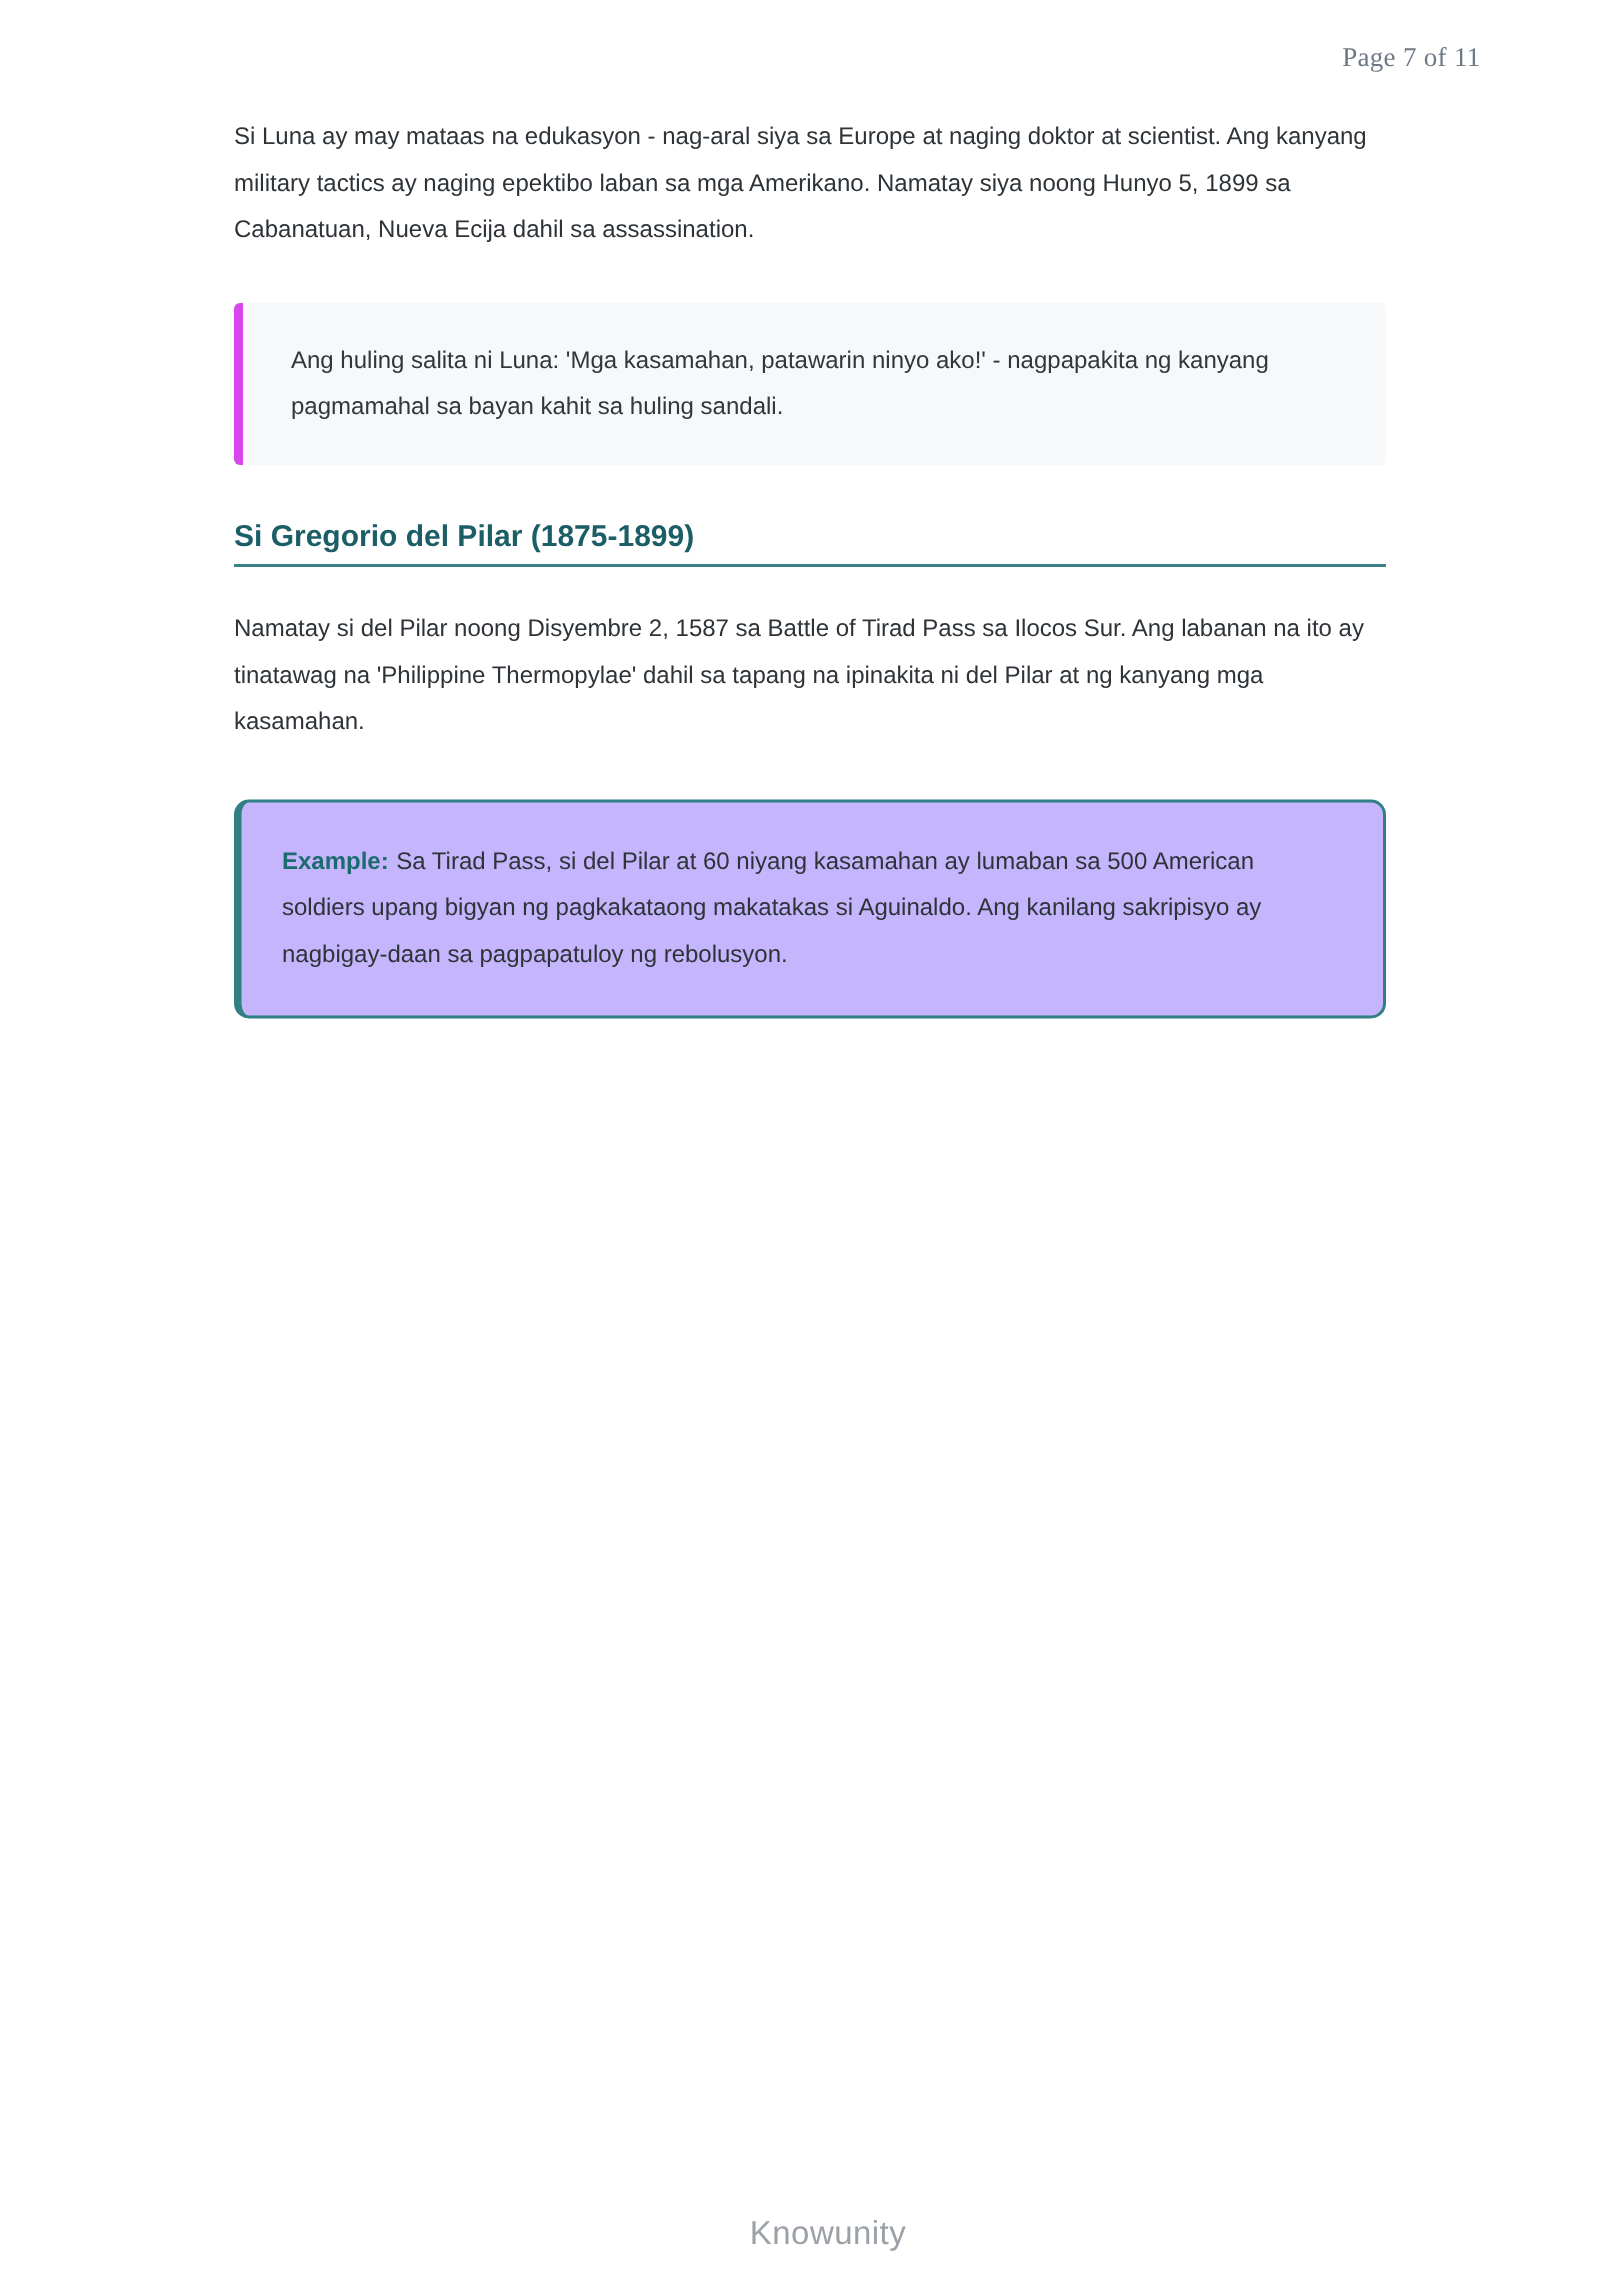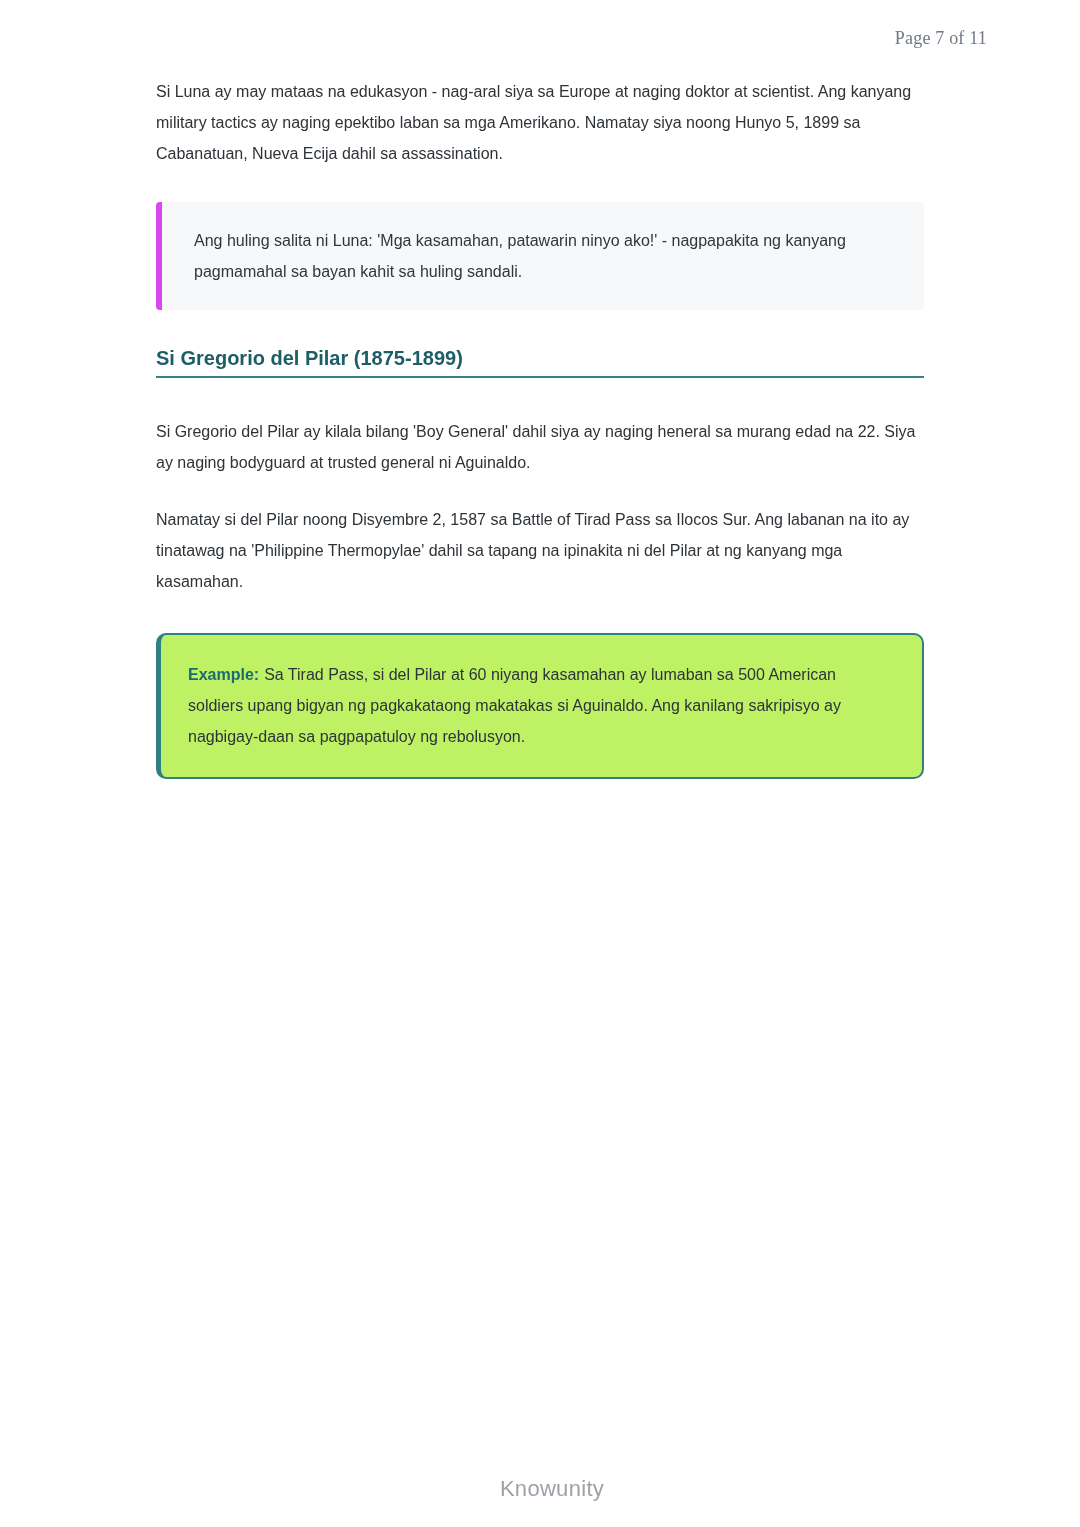--- a/index.html
+++ b/index.html
@@ -46,21 +46,21 @@
     font-size: 20px;
     font-weight: bold;
     color: #1c5e66;
     padding-bottom: 6px;
     border-bottom: 2px solid #3c8187;
   }
   .para-gap1 { margin-top: 38px; }
   .para-gap2 { margin-top: 26px; }
   .example-box {
     margin-top: 36px;
-    background: #bef264;
+    background: #c4b5fd;
     border: 2px solid #2f7f83;
     border-left-width: 5px;
     border-radius: 10px;
     padding: 24px 30px 25px 27px;
   }
   .example-label {
     color: #1c6b6e;
     font-weight: bold;
     margin-right: 5px;
   }
@@ -83,21 +83,20 @@
 <main class="content">
 
   <p class="para para-first">Si Luna ay may mataas na edukasyon - nag-aral siya sa Europe at naging doktor at scientist. Ang kanyang military tactics ay naging epektibo laban sa mga Amerikano. Namatay siya noong Hunyo 5, 1899 sa Cabanatuan, Nueva Ecija dahil sa assassination.</p>
 
   <div class="quote-box">
     <p class="para">Ang huling salita ni Luna: 'Mga kasamahan, patawarin ninyo ako!' - nagpapakita ng kanyang pagmamahal sa bayan kahit sa huling sandali.</p>
   </div>
 
   <h2 class="section-heading">Si Gregorio del Pilar (1875-1899)</h2>
 
-  <p class="para para-gap1">Si Gregorio del Pilar ay kilala bilang 'Boy General' dahil siya ay naging heneral sa murang edad na 22. Siya ay naging bodyguard at trusted general ni Aguinaldo.</p>
 
   <p class="para para-gap2">Namatay si del Pilar noong Disyembre 2, 1587 sa Battle of Tirad Pass sa Ilocos Sur. Ang labanan na ito ay tinatawag na 'Philippine Thermopylae' dahil sa tapang na ipinakita ni del Pilar at ng kanyang mga kasamahan.</p>
 
   <div class="example-box">
     <p class="para">
       <strong class="example-label">Example:</strong><span>Sa Tirad Pass, si del Pilar at 60 niyang kasamahan ay lumaban sa 500 American soldiers upang bigyan ng pagkakataong makatakas si Aguinaldo. Ang kanilang sakripisyo ay nagbigay-daan sa pagpapatuloy ng rebolusyon.</span>
     </p>
   </div>
 
 </main>

